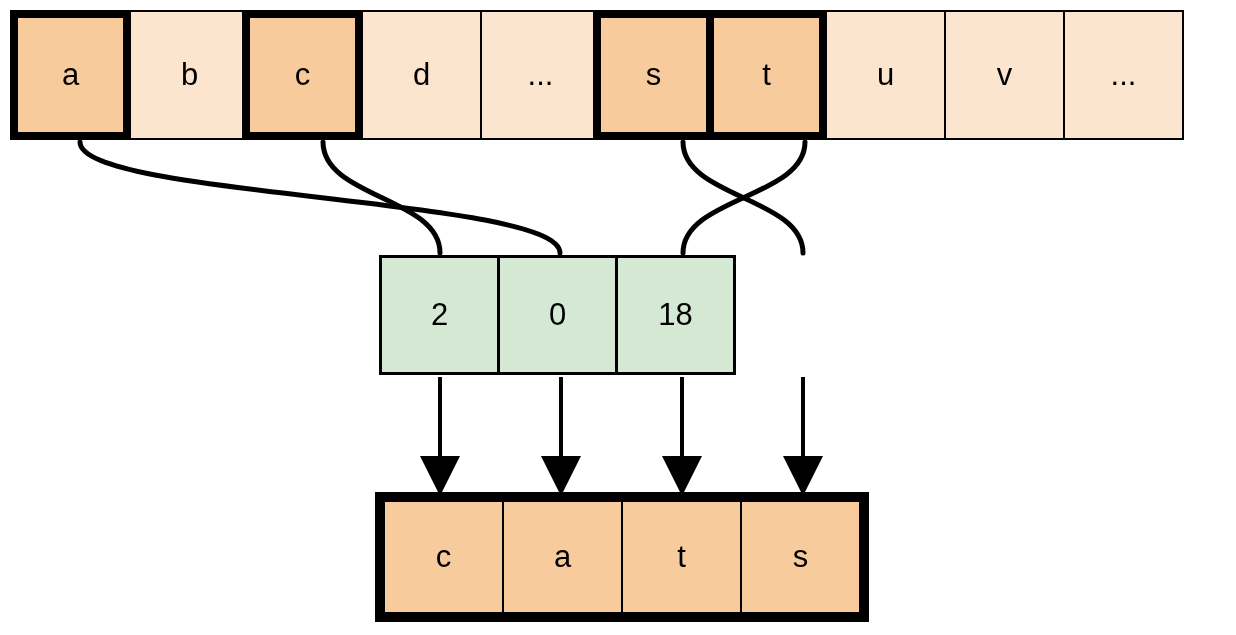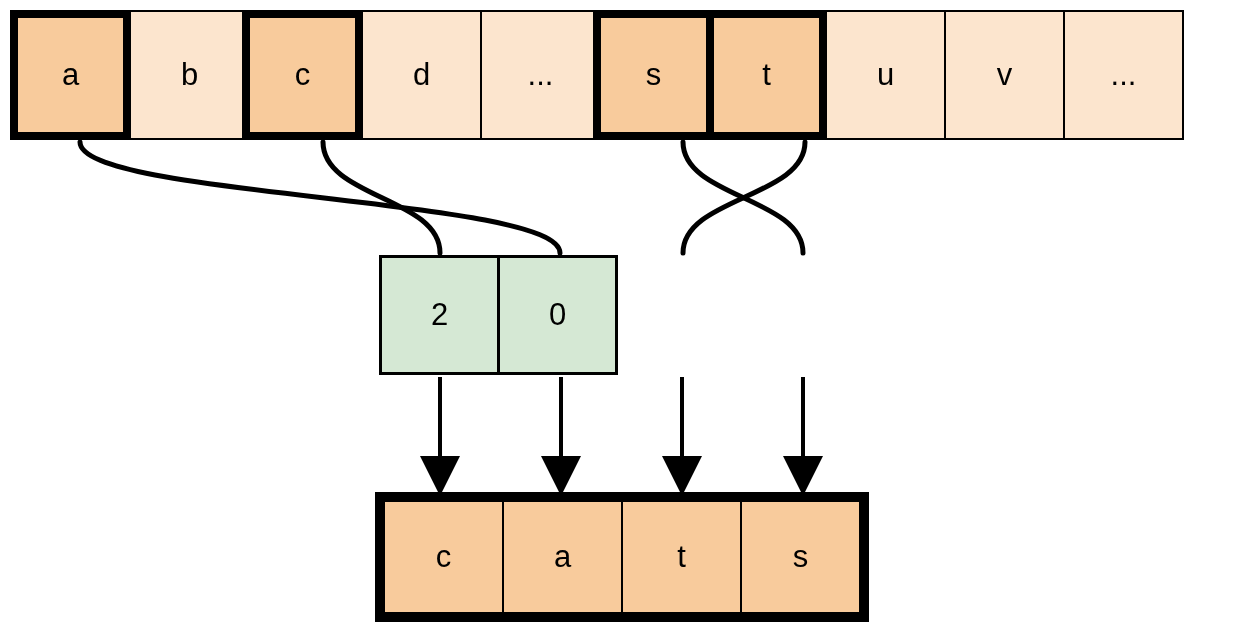--- a/index.html
+++ b/index.html
@@ -145,20 +145,21 @@
       <div class="cell highlight">s</div>
       <div class="cell highlight">t</div>
       <div class="cell">u</div>
       <div class="cell">v</div>
       <div class="cell">...</div>
     </div>
 
   <div class="row" id="index-row">
       <div class="icell">2</div>
       <div class="icell">0</div>
+      <div class="icell">18</div>
     </div>
 
   <div class="row" id="result-row">
       <div class="rcell">c</div>
       <div class="rcell">a</div>
       <div class="rcell">t</div>
       <div class="rcell">s</div>
     </div>
 
 </div>

